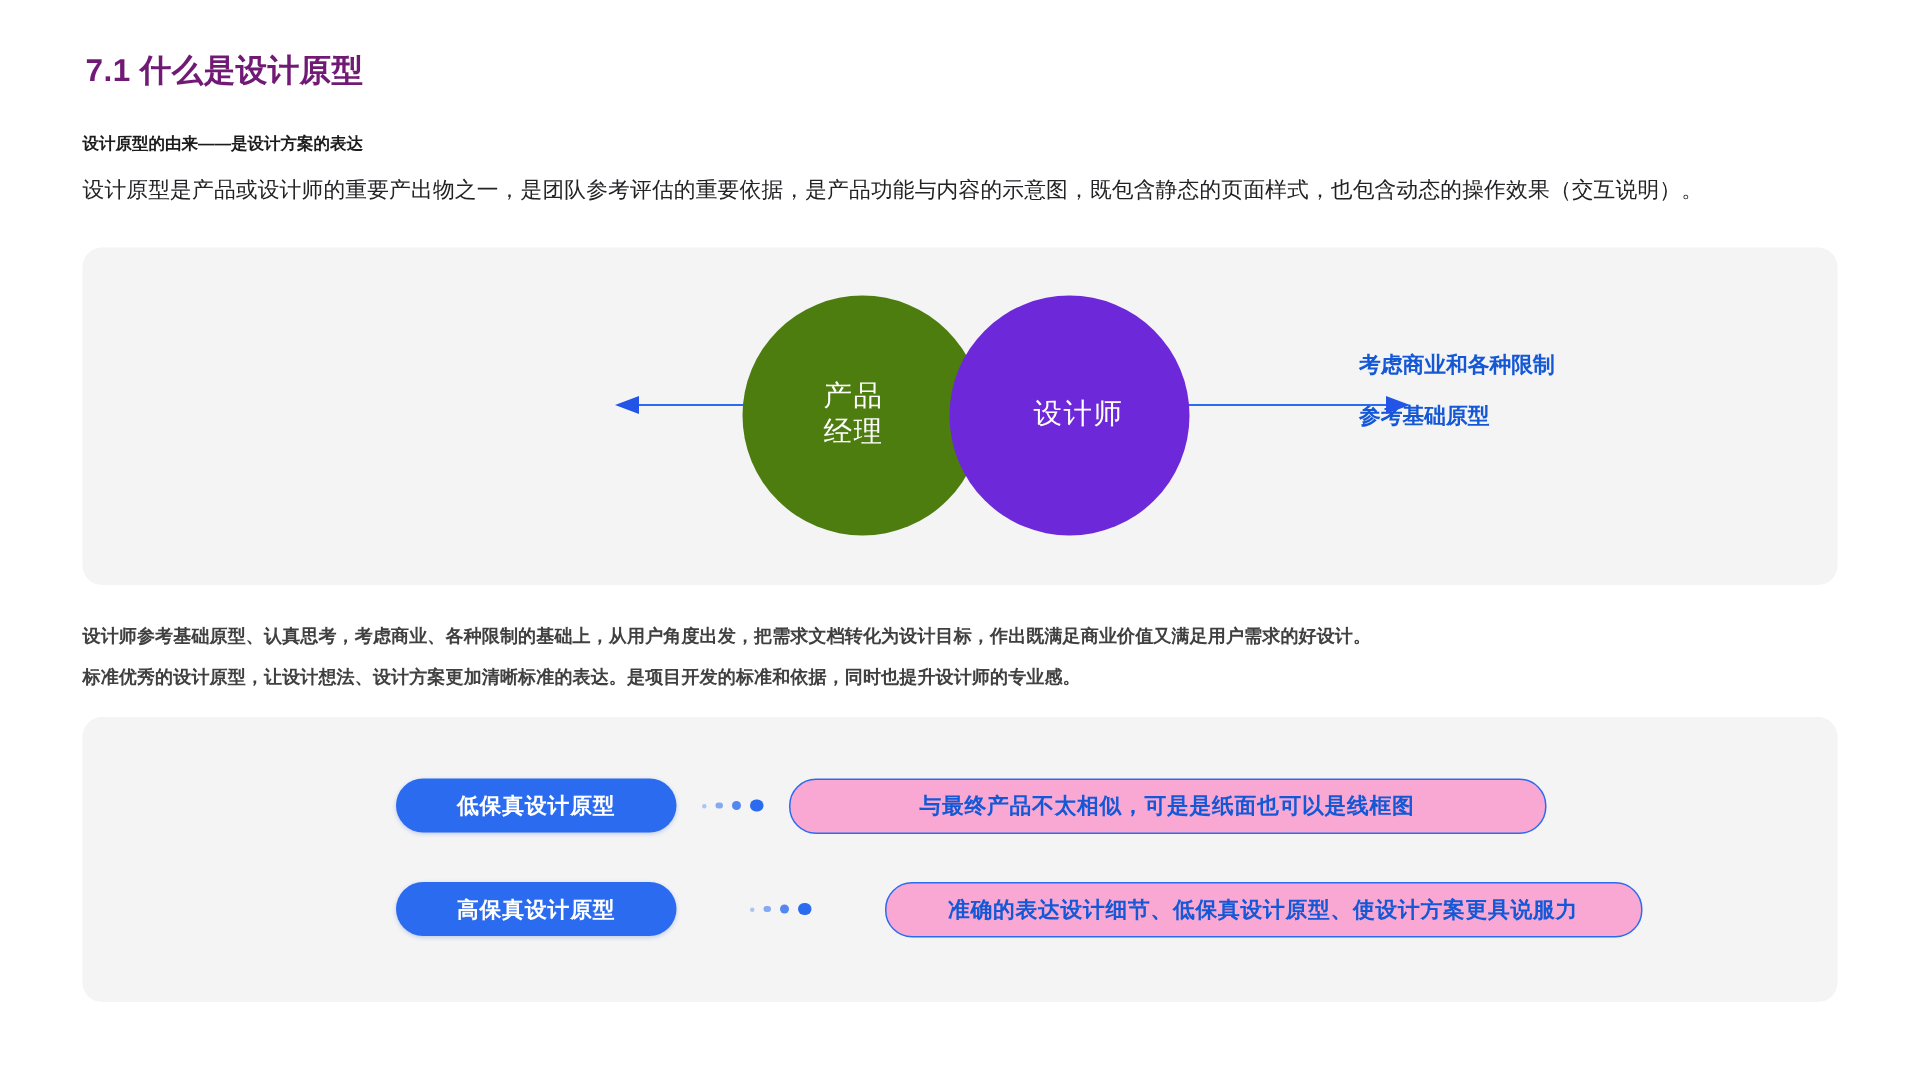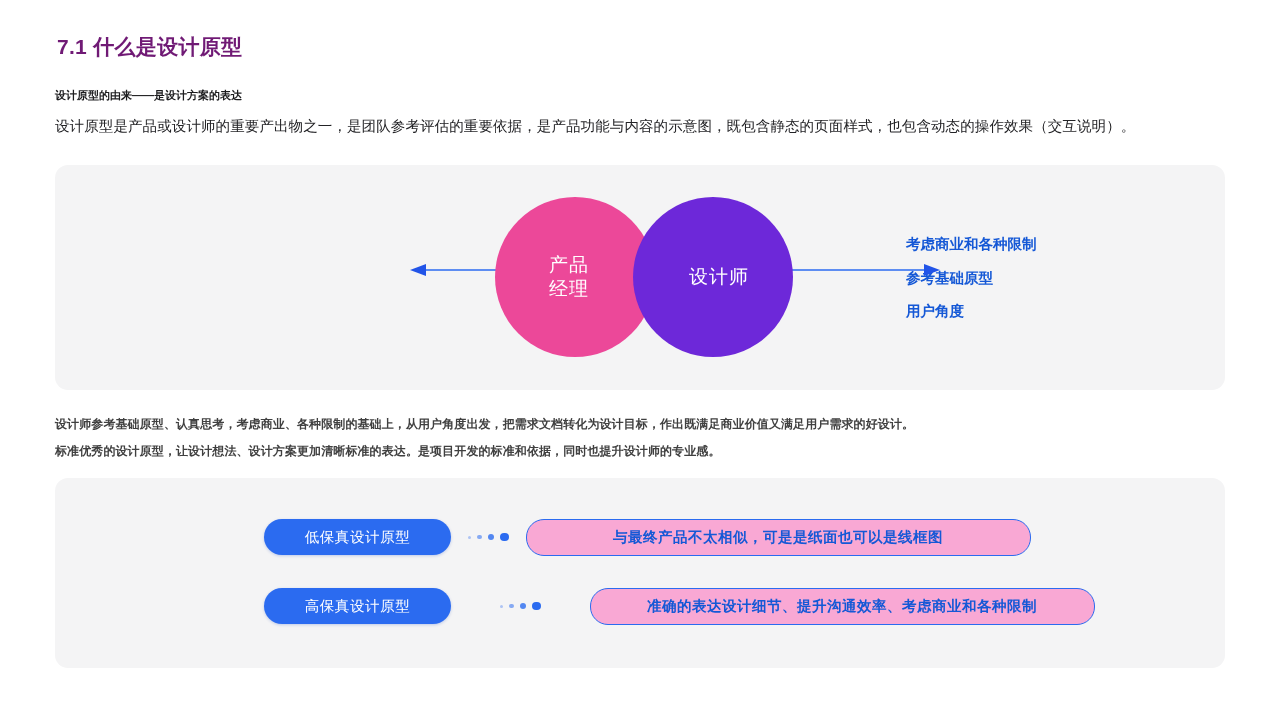--- a/index.html
+++ b/index.html
@@ -87,21 +87,21 @@
     line-height: 1.28;
     font-size: 19px;
     font-weight: normal;
     letter-spacing: 1px;
   }
   .circle-pm {
     left: 440px;
     top: 32px;
     width: 160px;
     height: 160px;
-    background: #ec4899;
+    background: #4d7c0f;
     z-index: 2;
   }
   .circle-designer {
     left: 578px;
     top: 32px;
     width: 160px;
     height: 160px;
     background: #6d28d9;
     z-index: 3;
   }
@@ -163,21 +163,21 @@
   .row-1 { left: 209px; top: 41px; }
   .row-2 { left: 209px; top: 110px; gap: 32px; }
 
   .pill {
     width: 187px;
     height: 36px;
     border-radius: 18px;
     background: #2b6bf0;
     color: #ffffff;
     font-size: 14.5px;
-    font-weight: normal;
+    font-weight: bold;
     display: flex;
     align-items: center;
     justify-content: center;
     letter-spacing: 0.6px;
     box-shadow: 0 1px 3px rgba(30, 80, 200, 0.25);
   }
   .dots {
     display: flex;
     align-items: center;
     gap: 6px;
@@ -234,21 +234,20 @@
     </div>
 
     <svg class="arrow-svg arrow-right" width="150" height="14" viewBox="0 0 150 14">
       <line x1="0" y1="7" x2="136" y2="7" stroke="#2b6bf0" stroke-width="1.4"></line>
       <polygon points="150,7 134,1 134,13" fill="#2254e8"></polygon>
     </svg>
 
     <div class="side-list side-right">
       <div>考虑商业和各种限制</div>
       <div>参考基础原型</div>
-      <div>用户角度</div>
     </div>
 
   </div>
 </div>
 
 <div class="mid-paragraph mid-line-1">设计师参考基础原型、认真思考，考虑商业、各种限制的基础上，从用户角度出发，把需求文档转化为设计目标，作出既满足商业价值又满足用户需求的好设计。</div>
 <div class="mid-paragraph mid-line-2">标准优秀的设计原型，让设计想法、设计方案更加清晰标准的表达。是项目开发的标准和依据，同时也提升设计师的专业感。</div>
 
 <div class="panel panel-fidelity">
 
@@ -264,16 +263,16 @@
   </div>
 
   <div class="fidelity-row row-2">
     <div class="pill">高保真设计原型</div>
     <div class="dots">
       <span class="dot dot-1"></span>
       <span class="dot dot-2"></span>
       <span class="dot dot-3"></span>
       <span class="dot dot-4"></span>
     </div>
-    <div class="outline-box box-2">准确的表达设计细节、提升沟通效率、考虑商业和各种限制</div>
+    <div class="outline-box box-2">准确的表达设计细节、低保真设计原型、使设计方案更具说服力</div>
   </div>
 
 </div>
 
 </body></html>

